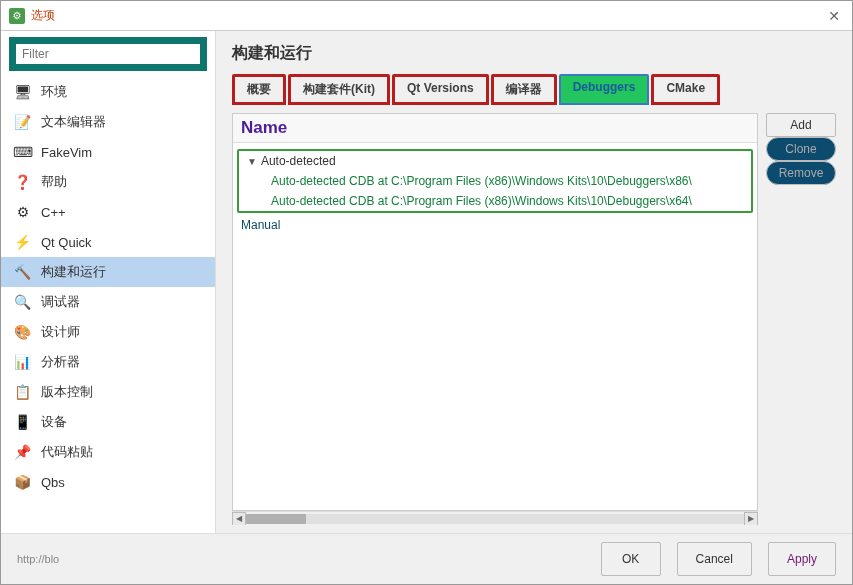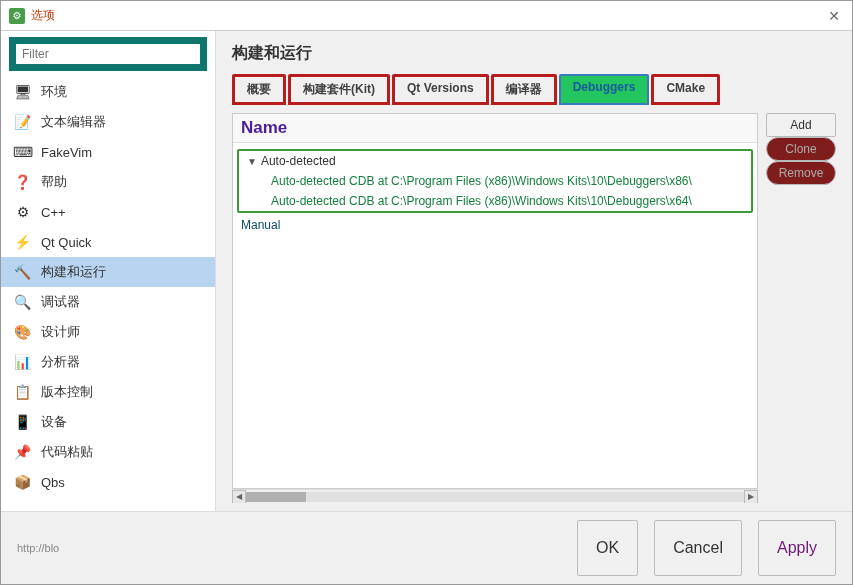--- a/index.html
+++ b/index.html
@@ -249,43 +249,43 @@
       background: #f0f0f0;
       cursor: pointer;
       font-size: 12px;
       color: #333;
       text-align: center;
       border-radius: 2px;
     }
     .btn:disabled, .btn.disabled {
       color: #aaa;
       cursor: default;
-      background: #7f1d1d;
+      background: #0c4a6e;
       border-radius: 12px;
     }
     .bottom-bar {
       display: flex;
       justify-content: flex-end;
       align-items: center;
       padding: 8px 16px;
       gap: 16px;
       border-top: 1px solid #ddd;
       background: #f0f0f0;
     }
     .bottom-url {
       flex: 1;
       font-size: 11px;
       color: #888;
     }
     .btn-bottom {
-      padding: 18px 18px;
+      padding: 9px 18px;
       border: 1px solid #bbb;
       background: #f0f0f0;
       cursor: pointer;
-      font-size: 16px;
+      font-size: 12px;
       color: #333;
       border-radius: 2px;
       min-width: 60px;
     }
     .btn-bottom.disabled {
       color: #701a75;
       cursor: default;
     }
   </style>
 </head>

